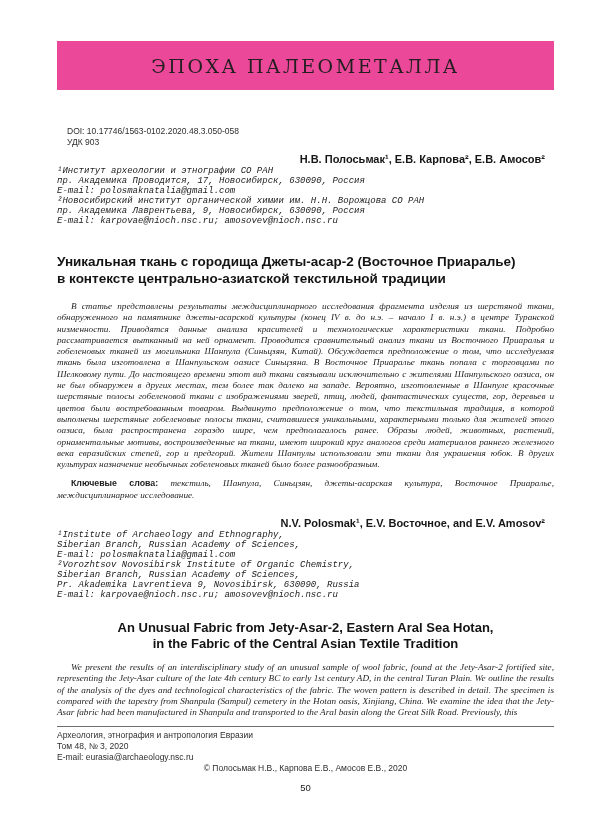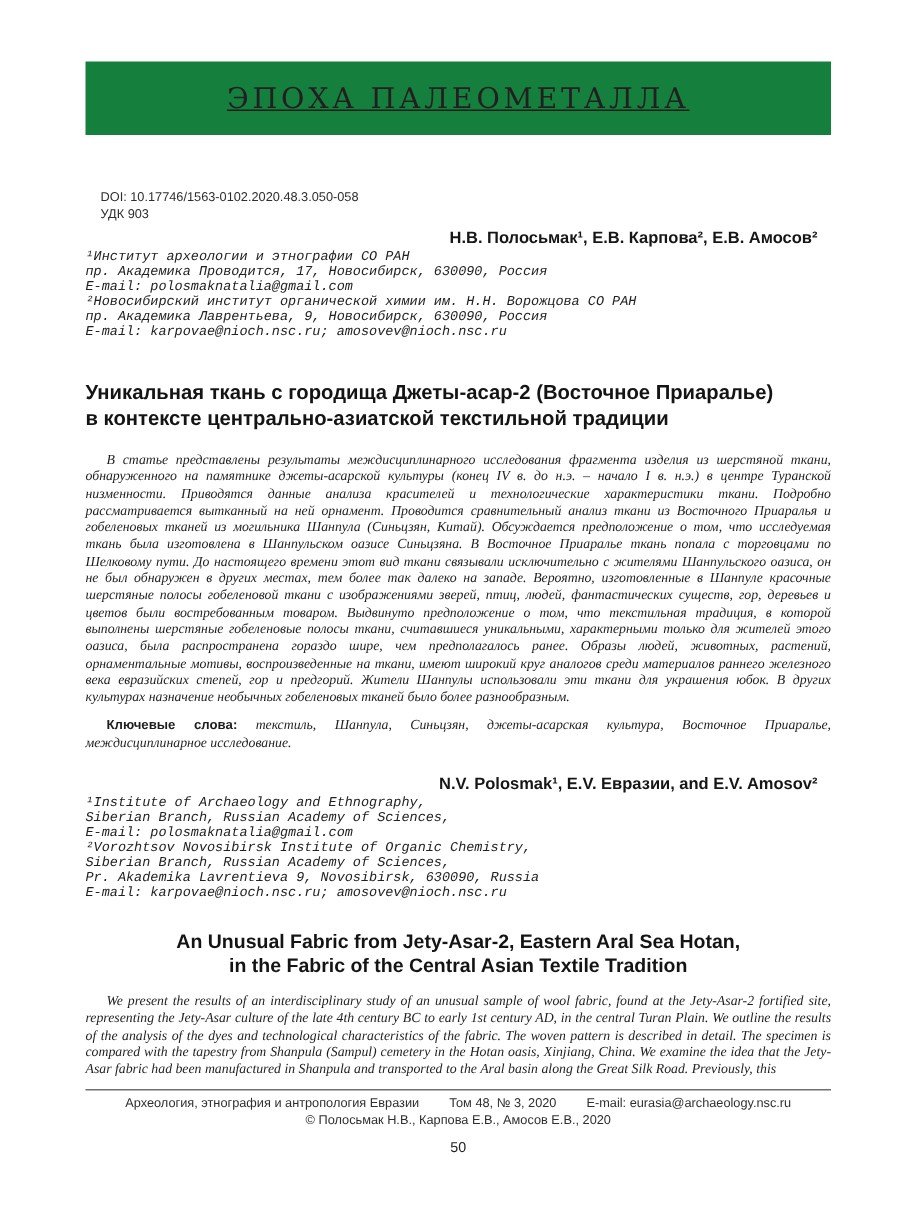--- a/index.html
+++ b/index.html
@@ -8,22 +8,22 @@
     width: 611px; height: 820px;
     font-family: "Liberation Sans", sans-serif;
     color: #1c1c1c;
     overflow: hidden;
   }
   .page { position: relative; width: 611px; height: 820px; background: #fff; }
 
   .band {
     margin: 41px 57px 0 57px;
     height: 49px;
-    background: #15803d;
-    display: flex; align-items: center; justify-content: center; text-decoration: underline;
+    background: #ec4899;
+    display: flex; align-items: center; justify-content: center;
   }
   .band-title {
     font-family: "DejaVu Serif", serif;
     font-size: 19px;
     letter-spacing: 2.5px;
     color: #231f20;
     white-space: nowrap;
   }
 
   .content { margin: 0 57px; }
@@ -105,25 +105,25 @@
   .abstract-en { margin-top: 10px; }
 
   .footer-rule {
     margin: 7px 57px 0 57px;
     border-top: 1px solid #6f6f6f;
   }
   .footer-line1 {
     margin: 3px 57px 0 57px;
     display: flex;
     justify-content: center;
-    gap: 20px;
     font-size: 8.5px;
     line-height: 11px;
     color: #2e2e2e;
     white-space: nowrap;
+    flex-direction: column;
   }
   .footer-line2 {
     text-align: center;
     font-size: 8.5px;
     line-height: 11px;
     color: #2e2e2e;
   }
   .page-num {
     margin-top: 8px;
     text-align: center;
@@ -162,21 +162,21 @@
       <div>Уникальная ткань с городища Джеты-асар-2 (Восточное Приаралье)</div>
       <div>в контексте центрально-азиатской текстильной традиции</div>
     </div>
 
     <div class="abstract">В статье представлены результаты междисциплинарного исследования фрагмента изделия из шерстяной ткани, обнаруженного на памятнике джеты-асарской культуры (конец IV в. до н.э. – начало I в. н.э.) в центре Туранской низменности. Приводятся данные анализа красителей и технологические характеристики ткани. Подробно рассматривается вытканный на ней орнамент. Проводится сравнительный анализ ткани из Восточного Приаралья и гобеленовых тканей из могильника Шанпула (Синьцзян, Китай). Обсуждается предположение о том, что исследуемая ткань была изготовлена в Шанпульском оазисе Синьцзяна. В Восточное Приаралье ткань попала с торговцами по Шелковому пути. До настоящего времени этот вид ткани связывали исключительно с жителями Шанпульского оазиса, он не был обнаружен в других местах, тем более так далеко на западе. Вероятно, изготовленные в Шанпуле красочные шерстяные полосы гобеленовой ткани с изображениями зверей, птиц, людей, фантастических существ, гор, деревьев и цветов были востребованным товаром. Выдвинуто предположение о том, что текстильная традиция, в которой выполнены шерстяные гобеленовые полосы ткани, считавшиеся уникальными, характерными только для жителей этого оазиса, была распространена гораздо шире, чем предполагалось ранее. Образы людей, животных, растений, орнаментальные мотивы, воспроизведенные на ткани, имеют широкий круг аналогов среди материалов раннего железного века евразийских степей, гор и предгорий. Жители Шанпулы использовали эти ткани для украшения юбок. В других культурах назначение необычных гобеленовых тканей было более разнообразным.</div>
 
     <div class="abstract keywords">
       <span class="kw-label">Ключевые слова:</span><span> текстиль, Шанпула, Синьцзян, джеты-асарская культура, Восточное Приаралье, междисциплинарное исследование.</span>
     </div>
 
-    <div class="authors-en">N.V. Polosmak¹, E.V. Евразии, and E.V. Amosov²</div>
+    <div class="authors-en">N.V. Polosmak¹, E.V. Восточное, and E.V. Amosov²</div>
 
     <div>
       <div class="affil">¹Institute of Archaeology and Ethnography,</div>
       <div class="affil">Siberian Branch, Russian Academy of Sciences,</div>
       <div class="affil">E-mail: polosmaknatalia@gmail.com</div>
       <div class="affil">²Vorozhtsov Novosibirsk Institute of Organic Chemistry,</div>
       <div class="affil">Siberian Branch, Russian Academy of Sciences,</div>
       <div class="affil">Pr. Akademika Lavrentieva 9, Novosibirsk, 630090, Russia</div>
       <div class="affil">E-mail: karpovae@nioch.nsc.ru; amosovev@nioch.nsc.ru</div>
     </div>

